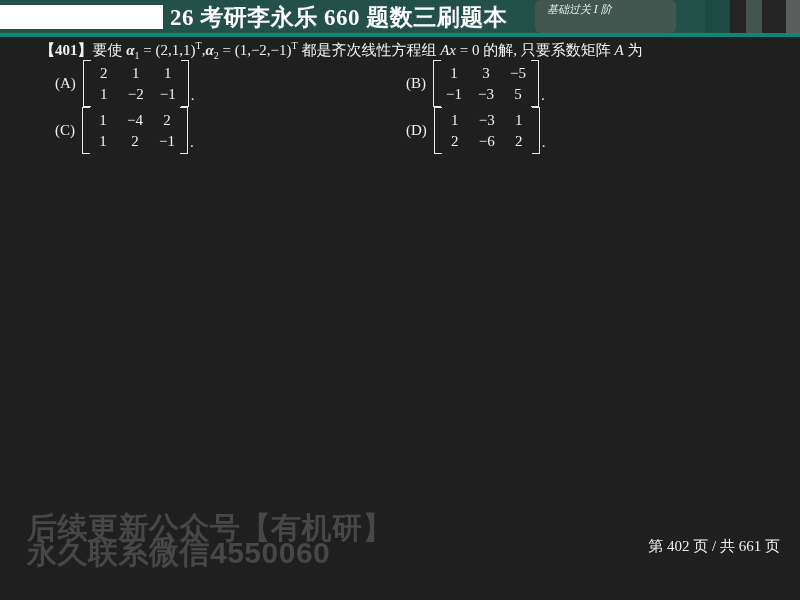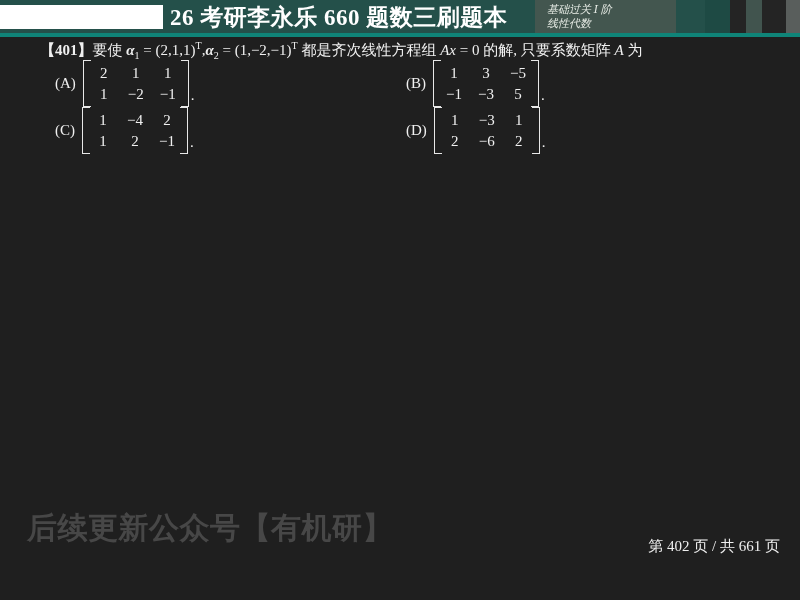--- a/index.html
+++ b/index.html
@@ -38,20 +38,21 @@
   }
   .stage-panel {
     position: absolute; left: 535px; top: 0;
     width: 141px; height: 33px;
     background: #43564f;
     color: #e6ebe5;
     font-size: 11px;
     font-style: italic;
     padding: 2px 0 0 12px;
     line-height: 14px;
+    border-radius: 6px;
   }
   .hbar { position: absolute; top: 0; height: 33px; }
   .hbar-1 { left: 705px; width: 25px; background: #1e4a44; }
   .hbar-2 { left: 730px; width: 16px; background: #242424; }
   .hbar-3 { left: 746px; width: 16px; background: #41544e; }
   .hbar-4 { left: 762px; width: 24px; background: #242424; }
   .hbar-5 { left: 786px; width: 14px; background: #595e5c; }
 
   
   .content {
@@ -127,21 +128,20 @@
 </head>
 <body>
 
 <div class="page">
 
   <div class="header">
     <div class="white-box"></div>
     <div class="header-title">26 考研李永乐 660 题数三刷题本</div>
     <div class="stage-panel">
       <div>基础过关 Ⅰ 阶</div>
-      <div>线性代数</div>
     </div>
     <div class="hbar hbar-1"></div>
     <div class="hbar hbar-2"></div>
     <div class="hbar hbar-3"></div>
     <div class="hbar hbar-4"></div>
     <div class="hbar hbar-5"></div>
   </div>
   <div class="accent-line"></div>
 
   <div class="content">
@@ -195,18 +195,19 @@
         <span class="m-cell">1</span>
         <span class="m-cell">2</span>
         <span class="m-cell">−6</span>
         <span class="m-cell">2</span>
       </span>
       <span class="period">.</span>
     </div>
 
     <div class="watermark">
       <div>后续更新公众号【有机研】</div>
+      <div>永久联系微信4550060</div>
     </div>
 
     <div class="page-indicator">第 402 页 / 共 661 页</div>
 
   </div>
 </div>
 
 </body></html>

